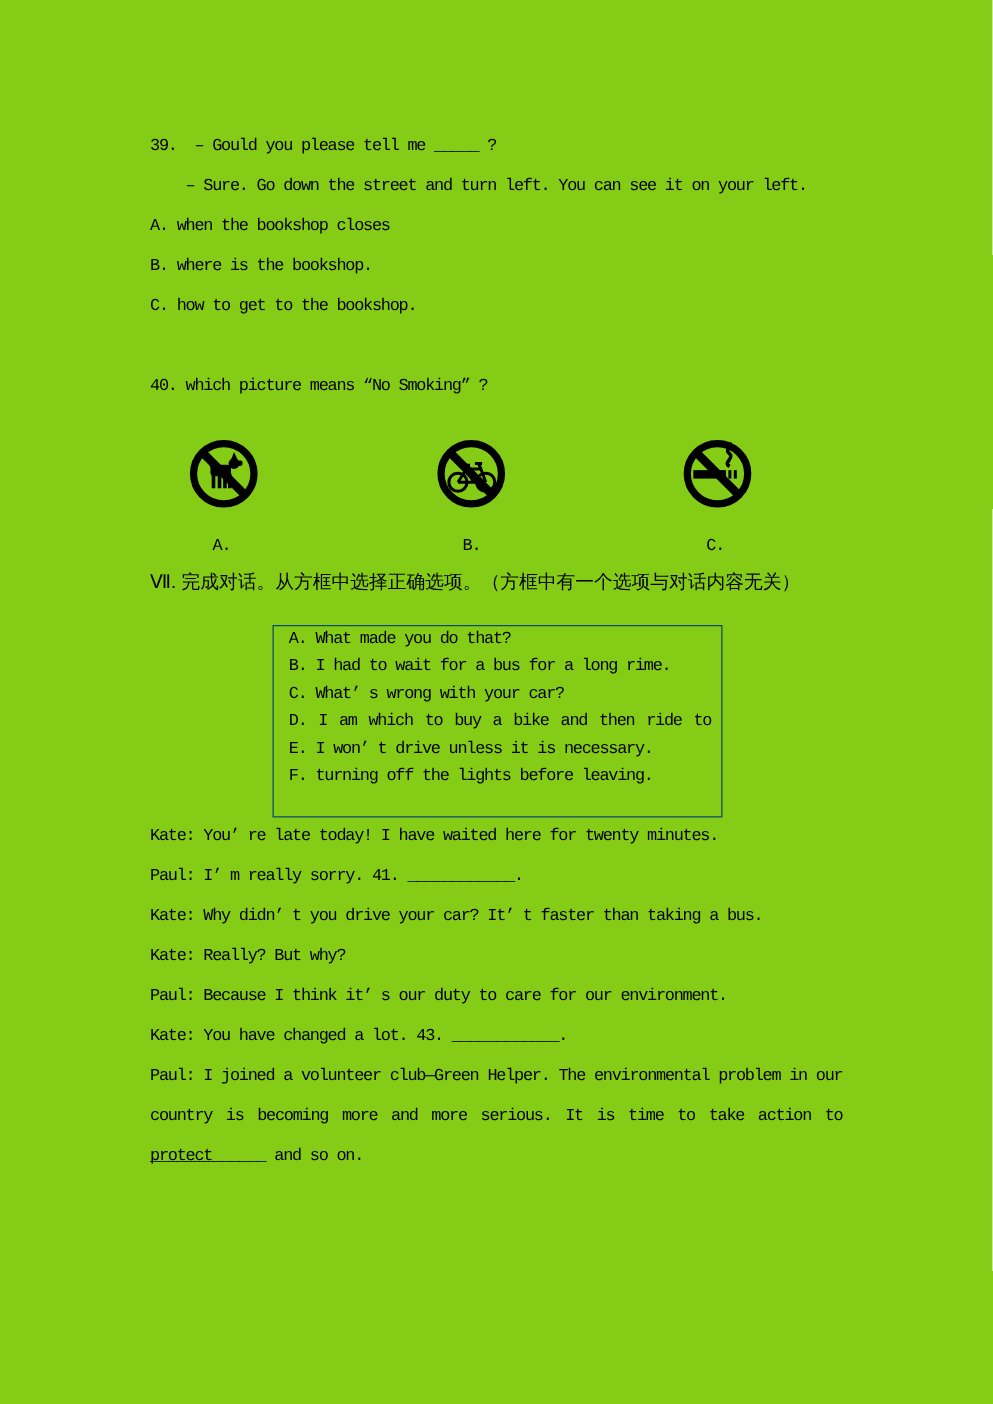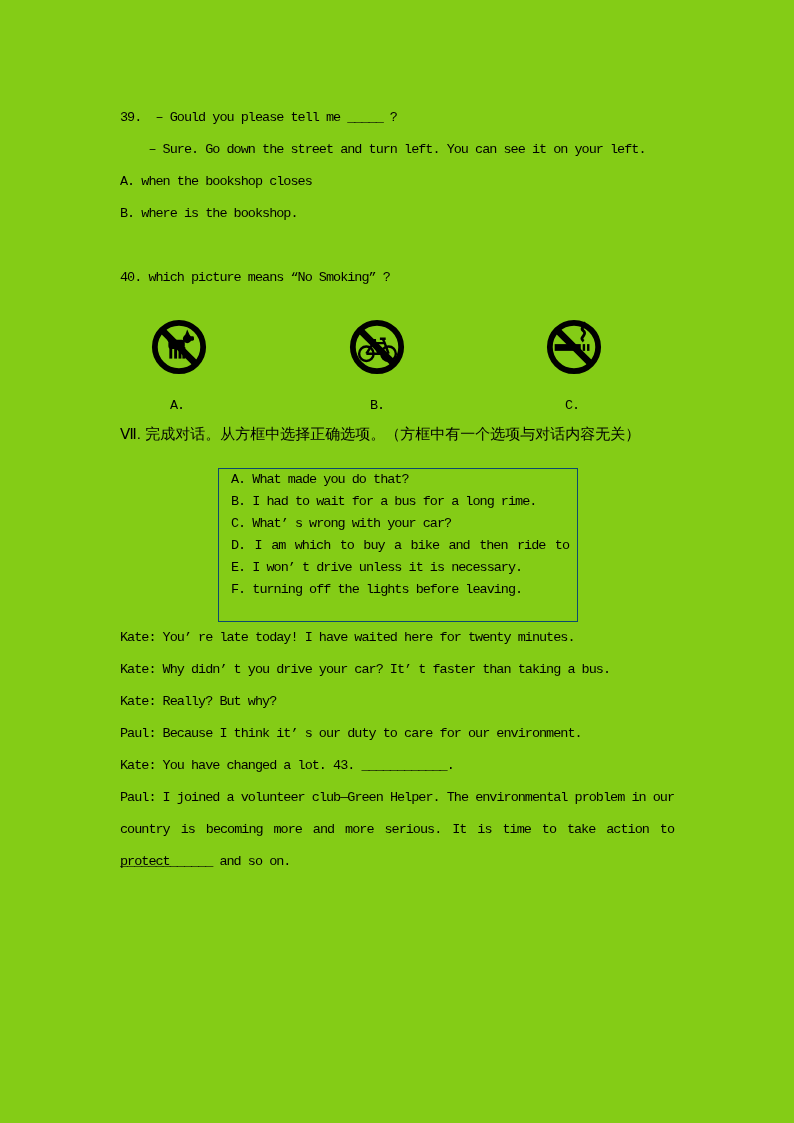--- a/index.html
+++ b/index.html
@@ -72,20 +72,21 @@
 </style>
 </head>
 <body>
 
 <div class="page">
 
   <div class="ln">39.  – Gould you please tell me _____ ?</div>
   <div class="ln">    – Sure. Go down the street and turn left. You can see it on your left.</div>
   <div class="ln">A. when the bookshop closes</div>
   <div class="ln">B. where is the bookshop.</div>
+  <div class="ln">C. how to get to the bookshop.</div>
   <div class="ln"></div>
   <div class="ln">40. which picture means “No Smoking” ?</div>
 
   <div class="signs-row">
     <svg class="sign sign-a" viewBox="0 0 60 60">
       <g fill="#000000">
         <polygon points="19,25 14.5,14.5 21.5,23"></polygon>
         <rect x="19" y="22.5" width="17" height="9.5" rx="3"></rect>
         <rect x="20" y="30" width="3" height="12"></rect>
         <rect x="25" y="31" width="3" height="11"></rect>
@@ -130,20 +131,21 @@
   <div class="choice-box">
     <div class="bxln">A. What made you do that?</div>
     <div class="bxln">B. I had to wait for a bus for a long rime.</div>
     <div class="bxln">C. What’ s wrong with your car?</div>
     <div class="bxln just">D. I am which to buy a bike and then ride to</div>
     <div class="bxln">E. I won’ t drive unless it is necessary.</div>
     <div class="bxln">F. turning off the lights before leaving.</div>
   </div>
 
   <div class="ln">Kate: You’ re late today! I have waited here for twenty minutes.</div>
+  <div class="ln">Paul: I’ m really sorry. 41. ____________.</div>
   <div class="ln">Kate: Why didn’ t you drive your car? It’ t faster than taking a bus.</div>
   <div class="ln">Kate: Really? But why?</div>
   <div class="ln">Paul: Because I think it’ s our duty to care for our environment.</div>
   <div class="ln">Kate: You have changed a lot. 43. ____________.</div>
   <div class="ln just">Paul: I joined a volunteer club—Green Helper. The environmental problem in our</div>
   <div class="ln just">country is becoming more and more serious. It is time to take action to protect</div>
   <div class="ln">_____________ and so on.</div>
 
 </div>
 

